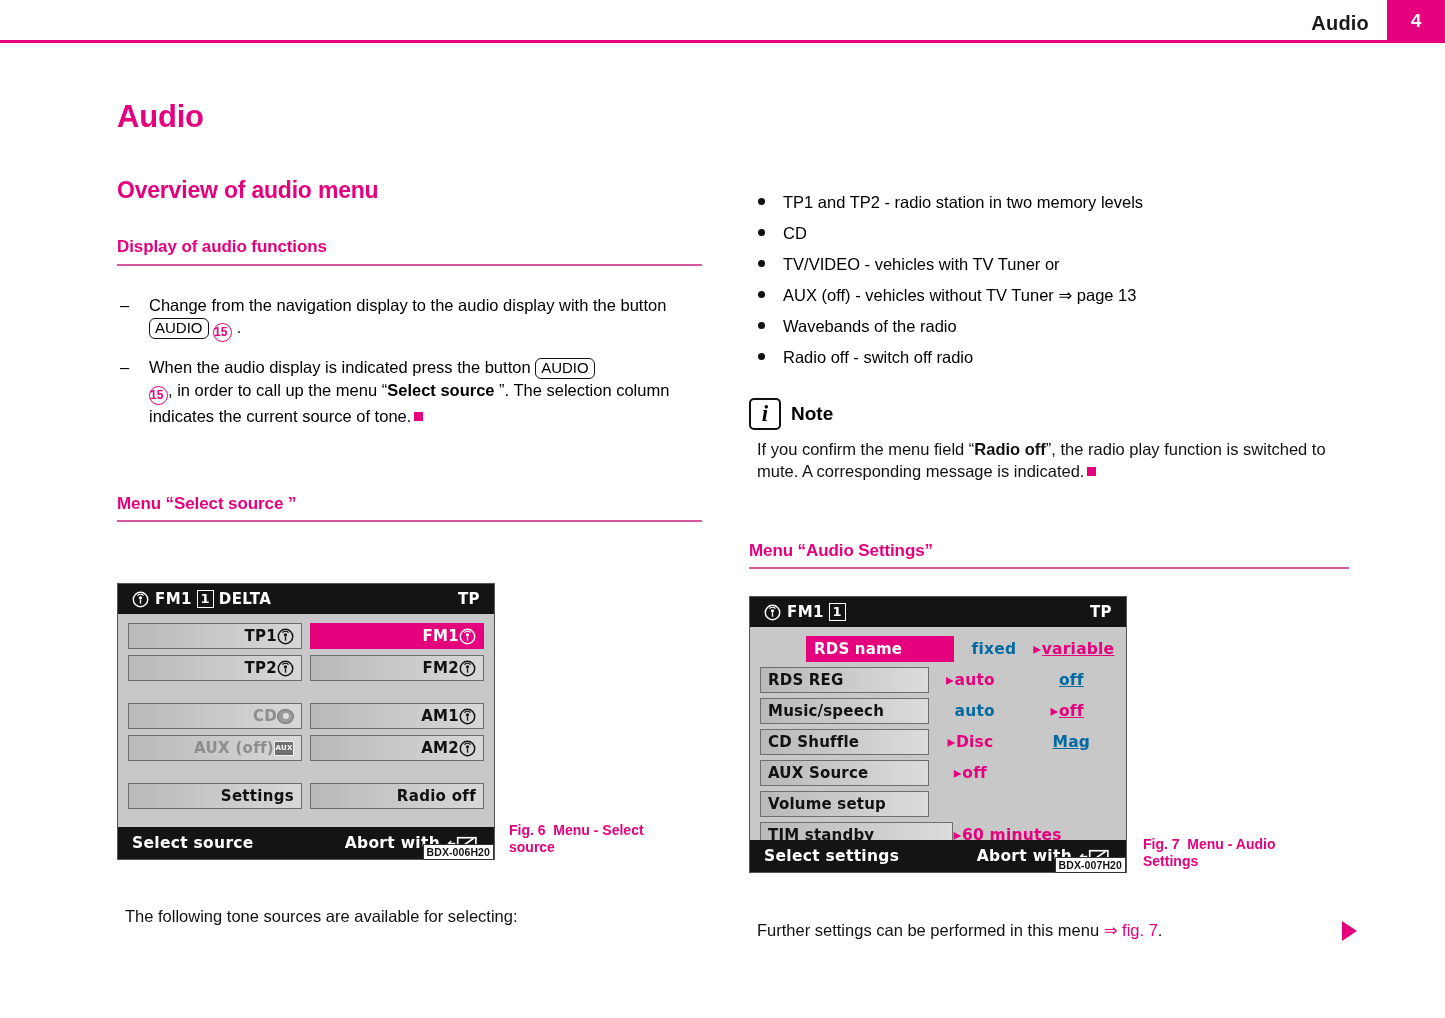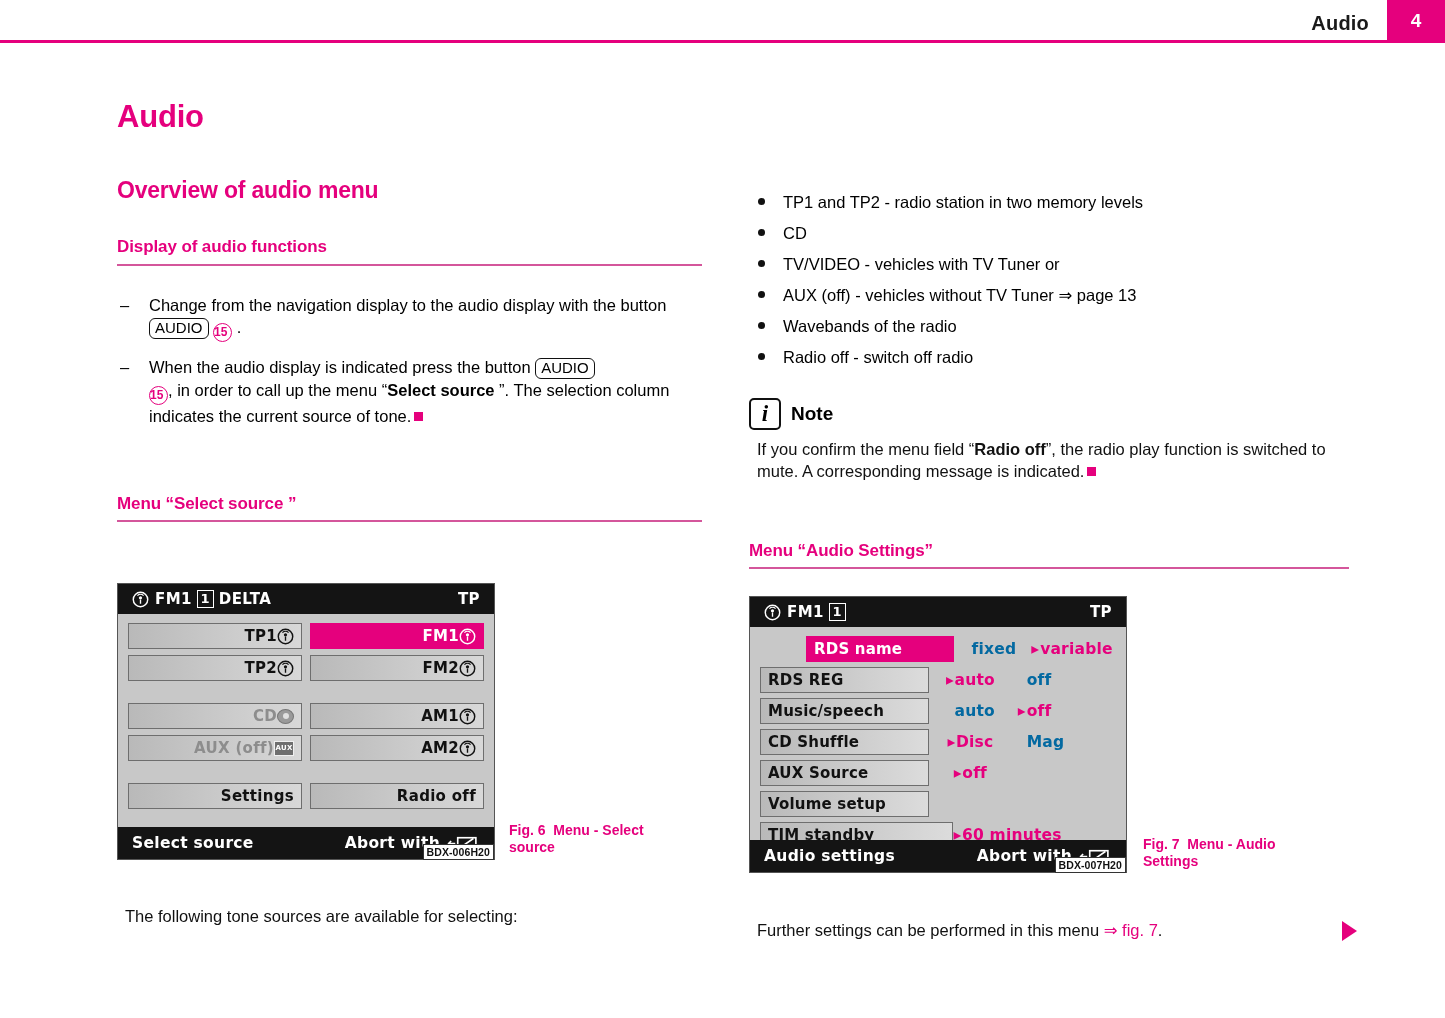--- a/index.html
+++ b/index.html
@@ -203,21 +203,21 @@
     display:flex; align-items:center; padding:0 7px;
     font-size:15px; font-weight:bold; color:#111; letter-spacing:0.2px;
   }
   .set-name.sel { background:#e5007d; border-color:#e5007d; color:#fff;margin-left:46px; }
   .set-opt {
     font-size:15.5px; font-weight:bold; color:#0369a1;
     letter-spacing:0.2px; white-space:nowrap;
   }
   .set-opt.active { color:#e5007d; }
   .set-opt.o1 { width:96px; text-align:center; }
-  .set-opt.o2 { width:120px; text-align:left; padding-left:6px; }
+  .set-opt.o2 { width:120px; text-align:center; padding-left:6px;text-decoration:underline; }
   .set-opt .mark { display:inline-block; width:9px; }
   .set-opt .mark.on::before { content:"\25B8"; }
 
   
   .abort-glyph { display:inline-flex; align-items:center; gap:2px; margin-left:7px; }
 
   .code-tag {
     position:absolute; right:0px; bottom:-1px;
     background:#fff; color:#111; border:1px solid #333;
     font-family:"Liberation Sans", sans-serif;
@@ -518,21 +518,21 @@
     </div>
 
     <div class="set-row">
       <span class="set-name">TIM standby</span>
       <span class="set-opt o1 active" style="width:auto; text-align:center"><span class="mark on"></span><span>60 minutes</span></span>
     </div>
 
   </div>
 
   <div class="lcd-botbar" style="position:absolute; left:0; bottom:0; width:100%;">
-    <span>Audio settings</span>
+    <span>Select settings</span>
     <span class="spacer"></span>
     <span>Abort with</span>
     <span class="abort-glyph">
       <svg width="33" height="17" viewBox="0 0 40 20">
         <path d="M2 10 L10 10 M5 7 L2 10 L5 13" stroke="#fff" stroke-width="2" fill="none"></path>
         <rect x="13" y="3" width="22" height="13" fill="none" stroke="#fff" stroke-width="2"></rect>
         <path d="M16 15 L32 4" stroke="#fff" stroke-width="2"></path>
       </svg>
     </span>
     <span class="code-tag">BDX-007H20</span>

